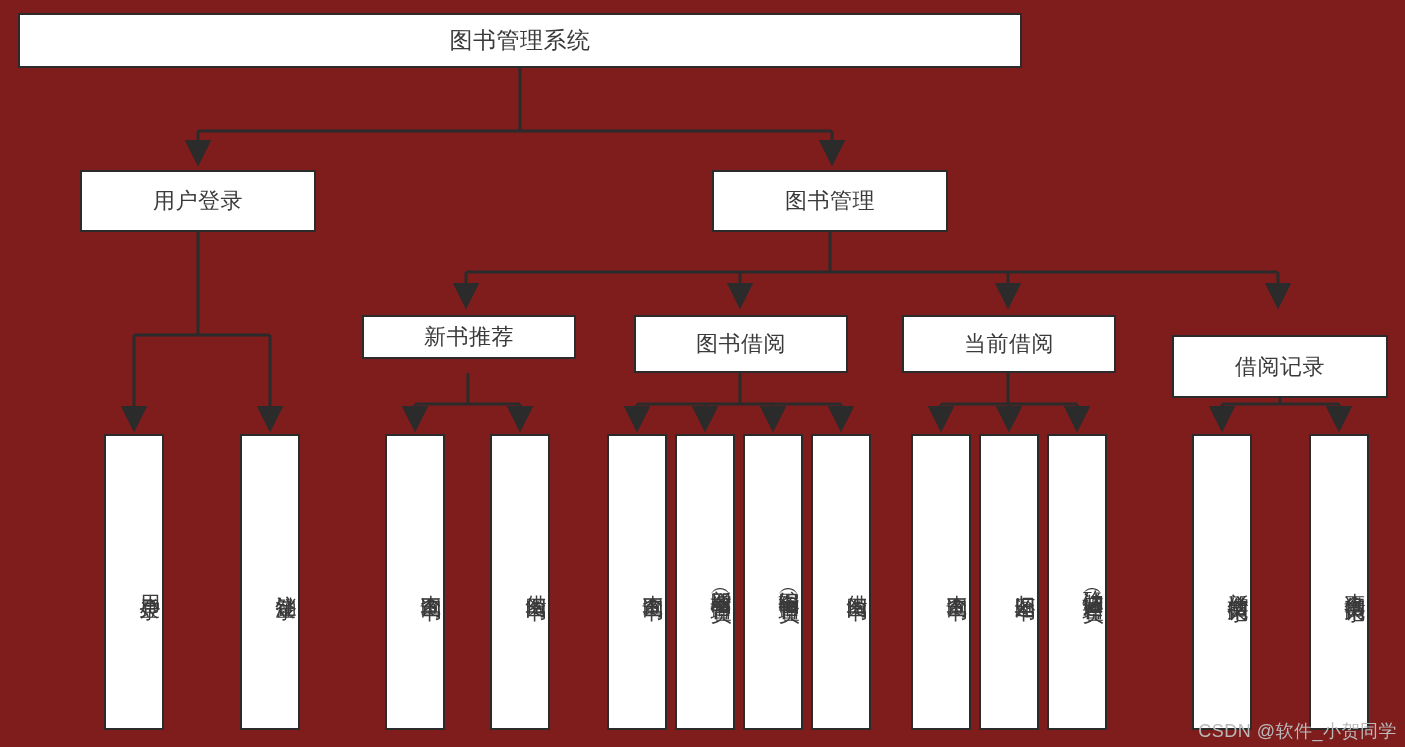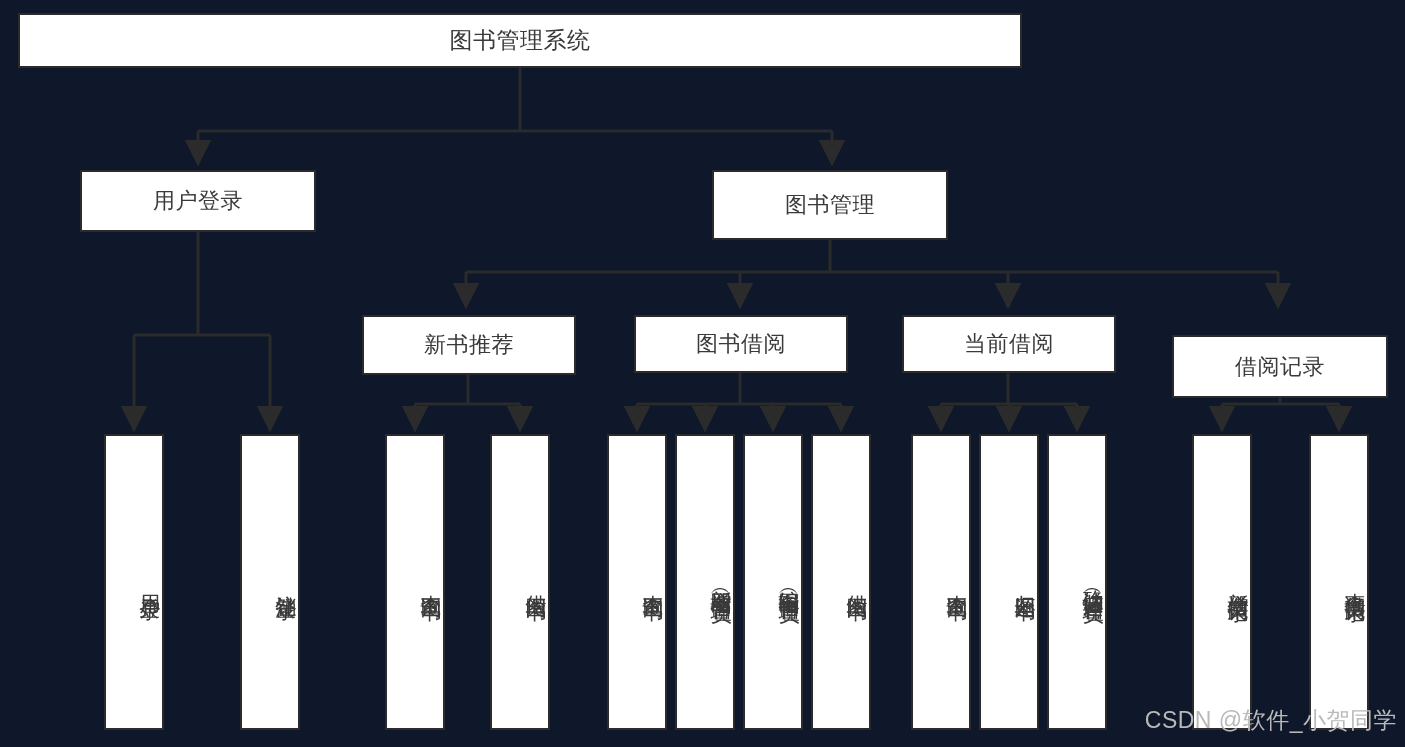--- a/index.html
+++ b/index.html
@@ -7,21 +7,21 @@
     padding: 0;
     background: #ffffff;
   }
   body {
     font-family: "Liberation Sans", "DejaVu Sans", sans-serif;
   }
   #stage {
     position: relative;
     width: 1405px;
     height: 747px;
-    background: #0f172a;
+    background: #7f1d1d;
     overflow: hidden;
   }
   svg.connectors {
     position: absolute;
     left: 0;
     top: 0;
     width: 1405px;
     height: 747px;
     pointer-events: none;
   }
@@ -52,22 +52,22 @@
   }
   .node.vert span {
     display: block;
   }
   #root-node {
     font-size: 23px;
   }
   #watermark {
     position: absolute;
     right: 8px;
-    bottom: 11px;
-    font-size: 23px;
+    bottom: 4px;
+    font-size: 18px;
     color: #b9b9b9;
     white-space: nowrap;
     letter-spacing: 0.5px;
   }
 </style>
 </head>
 <body>
 
 <div id="stage">
 
@@ -122,25 +122,25 @@
   </svg>
 
   <div class="node horiz" id="root-node" style="left:18px; top:13px; width:1004px; height:55px;">
     <span>图书管理系统</span>
   </div>
 
   <div class="node horiz" style="left:80px; top:170px; width:236px; height:62px;">
     <span>用户登录</span>
   </div>
 
-  <div class="node horiz" style="left:712px; top:170px; width:236px; height:70px;">
+  <div class="node horiz" style="left:712px; top:170px; width:236px; height:62px;">
     <span>图书管理</span>
   </div>
 
-  <div class="node horiz" style="left:362px; top:315px; width:214px; height:60px;">
+  <div class="node horiz" style="left:362px; top:315px; width:214px; height:44px;">
     <span>新书推荐</span>
   </div>
 
   <div class="node horiz" style="left:902px; top:315px; width:214px; height:58px;">
     <span>当前借阅</span>
   </div>
 
   <div class="node horiz" style="left:634px; top:315px; width:214px; height:58px;">
     <span>图书借阅</span>
   </div>

